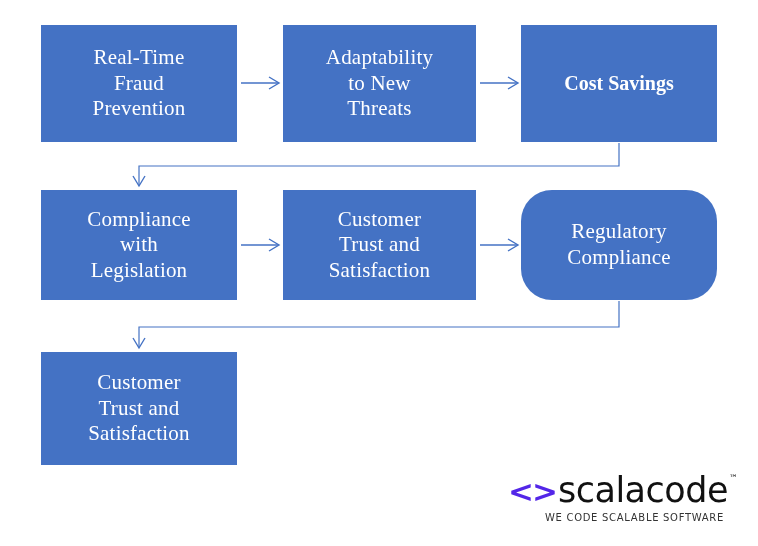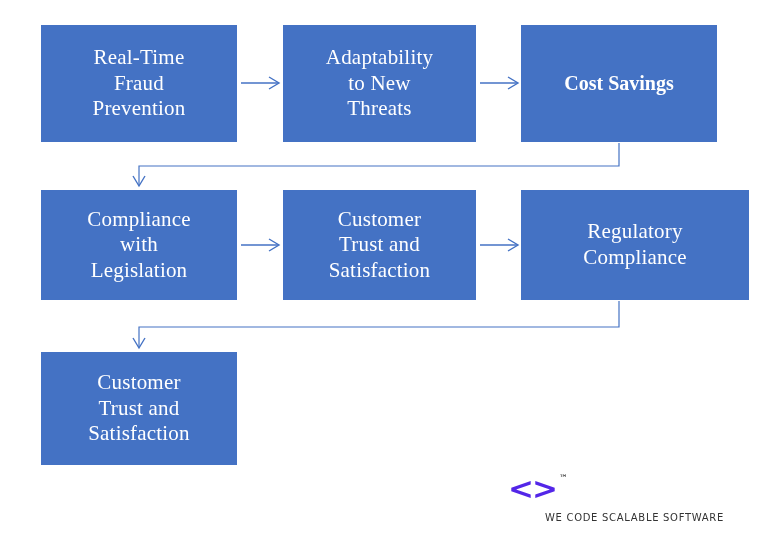--- a/index.html
+++ b/index.html
@@ -45,21 +45,21 @@
     letter-spacing: 0px;
   }
 
   
   #box-r1c1 { left: 41px;  top: 25px;  width: 196px; height: 117px; }
   #box-r1c2 { left: 283px; top: 25px;  width: 193px; height: 117px; }
   #box-r1c3 { left: 521px; top: 25px;  width: 196px; height: 117px; }
   
   #box-r2c1 { left: 41px;  top: 190px; width: 196px; height: 110px; }
   #box-r2c2 { left: 283px; top: 190px; width: 193px; height: 110px; }
-  #box-r2c3 { left: 521px; top: 190px; width: 228px; height: 110px; }
+  #box-r2c3 { left: 521px; top: 190px; width: 196px; height: 110px; border-radius: 31px; }
   
   #box-r3c1 { left: 41px;  top: 352px; width: 196px; height: 113px; }
 
   
   #connectors {
     position: absolute;
     left: 0;
     top: 0;
     width: 758px;
     height: 546px;
@@ -176,18 +176,19 @@
   <div class="flow-box" id="box-r2c3">Regulatory
 Compliance</div>
 
   <div class="flow-box" id="box-r3c1">Customer
 Trust and
 Satisfaction</div>
 
   <div id="logo">
     <div id="logo-main">
       <span class="logo-brackets">&lt;&gt;</span>
+      <span class="logo-word">scalacode</span>
       <span class="logo-tm">™</span>
     </div>
     <div id="logo-tagline">WE CODE SCALABLE SOFTWARE</div>
   </div>
 
 </div>
 
 </body></html>

